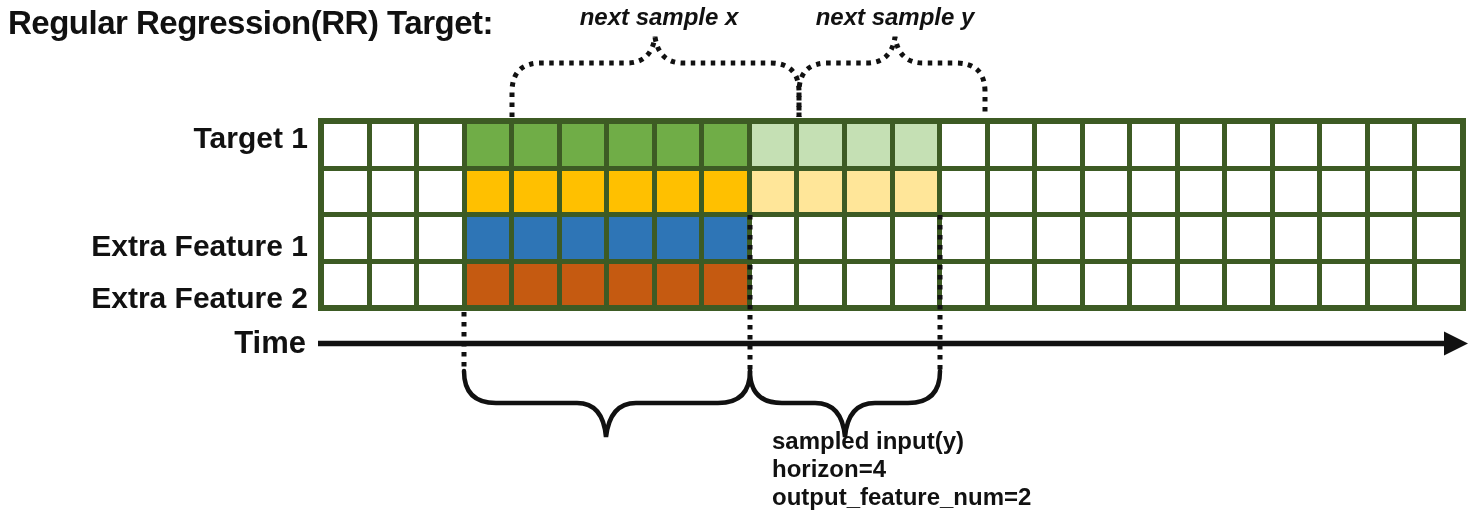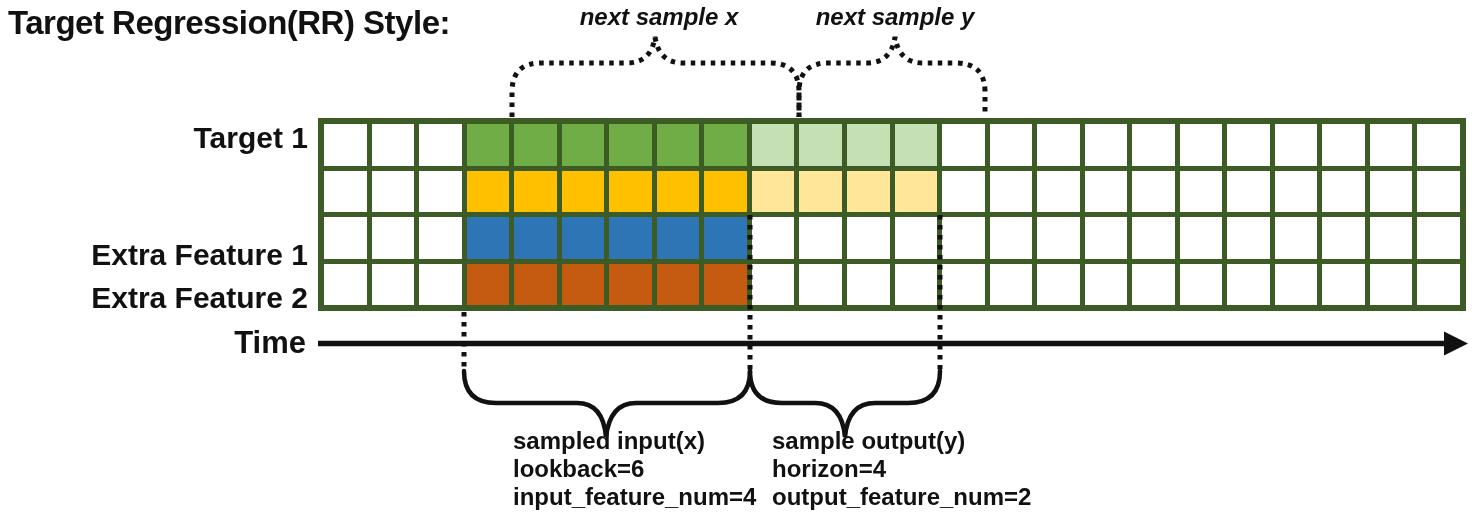--- a/index.html
+++ b/index.html
@@ -39,27 +39,27 @@
   svg.overlay { position:absolute; left:0; top:0; width:1476px; height:516px; pointer-events:none; }
   .dotted { fill:none; stroke:#111; stroke-width:5; stroke-dasharray:4.5 5.5; }
   .solid-brace { fill:none; stroke:#111; stroke-width:4.5; stroke-linecap:round; }
   .axis { stroke:#111; stroke-width:5.5; }
 </style>
 </head>
 <body>
 
 <div class="canvas">
 
-  <div class="title">Target Regression(RR) Style:</div>
+  <div class="title">Regular Regression(RR) Target:</div>
 
   <div class="brace-label" style="left:895px">next sample y</div>
   <div class="brace-label" style="left:659px">next sample x</div>
 
   <div class="row-label" style="top:138px">Target 1</div>
-  <div class="row-label" style="top:255px">Extra Feature 1</div>
+  <div class="row-label" style="top:246px">Extra Feature 1</div>
   <div class="row-label" style="top:298px">Extra Feature 2</div>
 
   <div class="grid" id="grid" style="background: rgb(61, 91, 36);">
       <div class="cell" style="background: rgb(255, 255, 255);"></div>
       <div class="cell" style="background: rgb(255, 255, 255);"></div>
       <div class="cell" style="background: rgb(255, 255, 255);"></div>
       <div class="cell" style="background: rgb(112, 173, 71);"></div>
       <div class="cell" style="background: rgb(112, 173, 71);"></div>
       <div class="cell" style="background: rgb(112, 173, 71);"></div>
       <div class="cell" style="background: rgb(112, 173, 71);"></div>
@@ -149,27 +149,22 @@
       <div class="cell" style="background: rgb(255, 255, 255);"></div>
       <div class="cell" style="background: rgb(255, 255, 255);"></div>
       <div class="cell" style="background: rgb(255, 255, 255);"></div>
       <div class="cell" style="background: rgb(255, 255, 255);"></div>
       <div class="cell" style="background: rgb(255, 255, 255);"></div>
       <div class="cell" style="background: rgb(255, 255, 255);"></div>
     </div>
 
   <div class="time-label">Time</div>
 
-  <div class="note" id="note-input">
-    <div>sampled input(x)</div>
-    <div>lookback=6</div>
-    <div>input_feature_num=4</div>
-  </div>
   <div class="note" id="note-output">
-    <div>sample output(y)</div>
+    <div>sampled input(y)</div>
     <div>horizon=4</div>
     <div>output_feature_num=2</div>
   </div>
 
   <svg class="overlay" viewBox="0 0 1476 516" xmlns="http://www.w3.org/2000/svg">
 
     <path class="dotted" d="M 512 117 L 512 92 Q 512 63 541 63 L 627 63 Q 651 63 655 37 Q 659 63 683 63 L 770 63 Q 799 63 799 92 L 799 117"></path>
     <path class="dotted" d="M 799 117 L 799 92 Q 799 63 828 63 L 867 63 Q 891 63 895 37 Q 899 63 923 63 L 956 63 Q 985 63 985 92 L 985 117"></path>
 
     <line class="dotted" x1="464" y1="312" x2="464" y2="371"></line>

